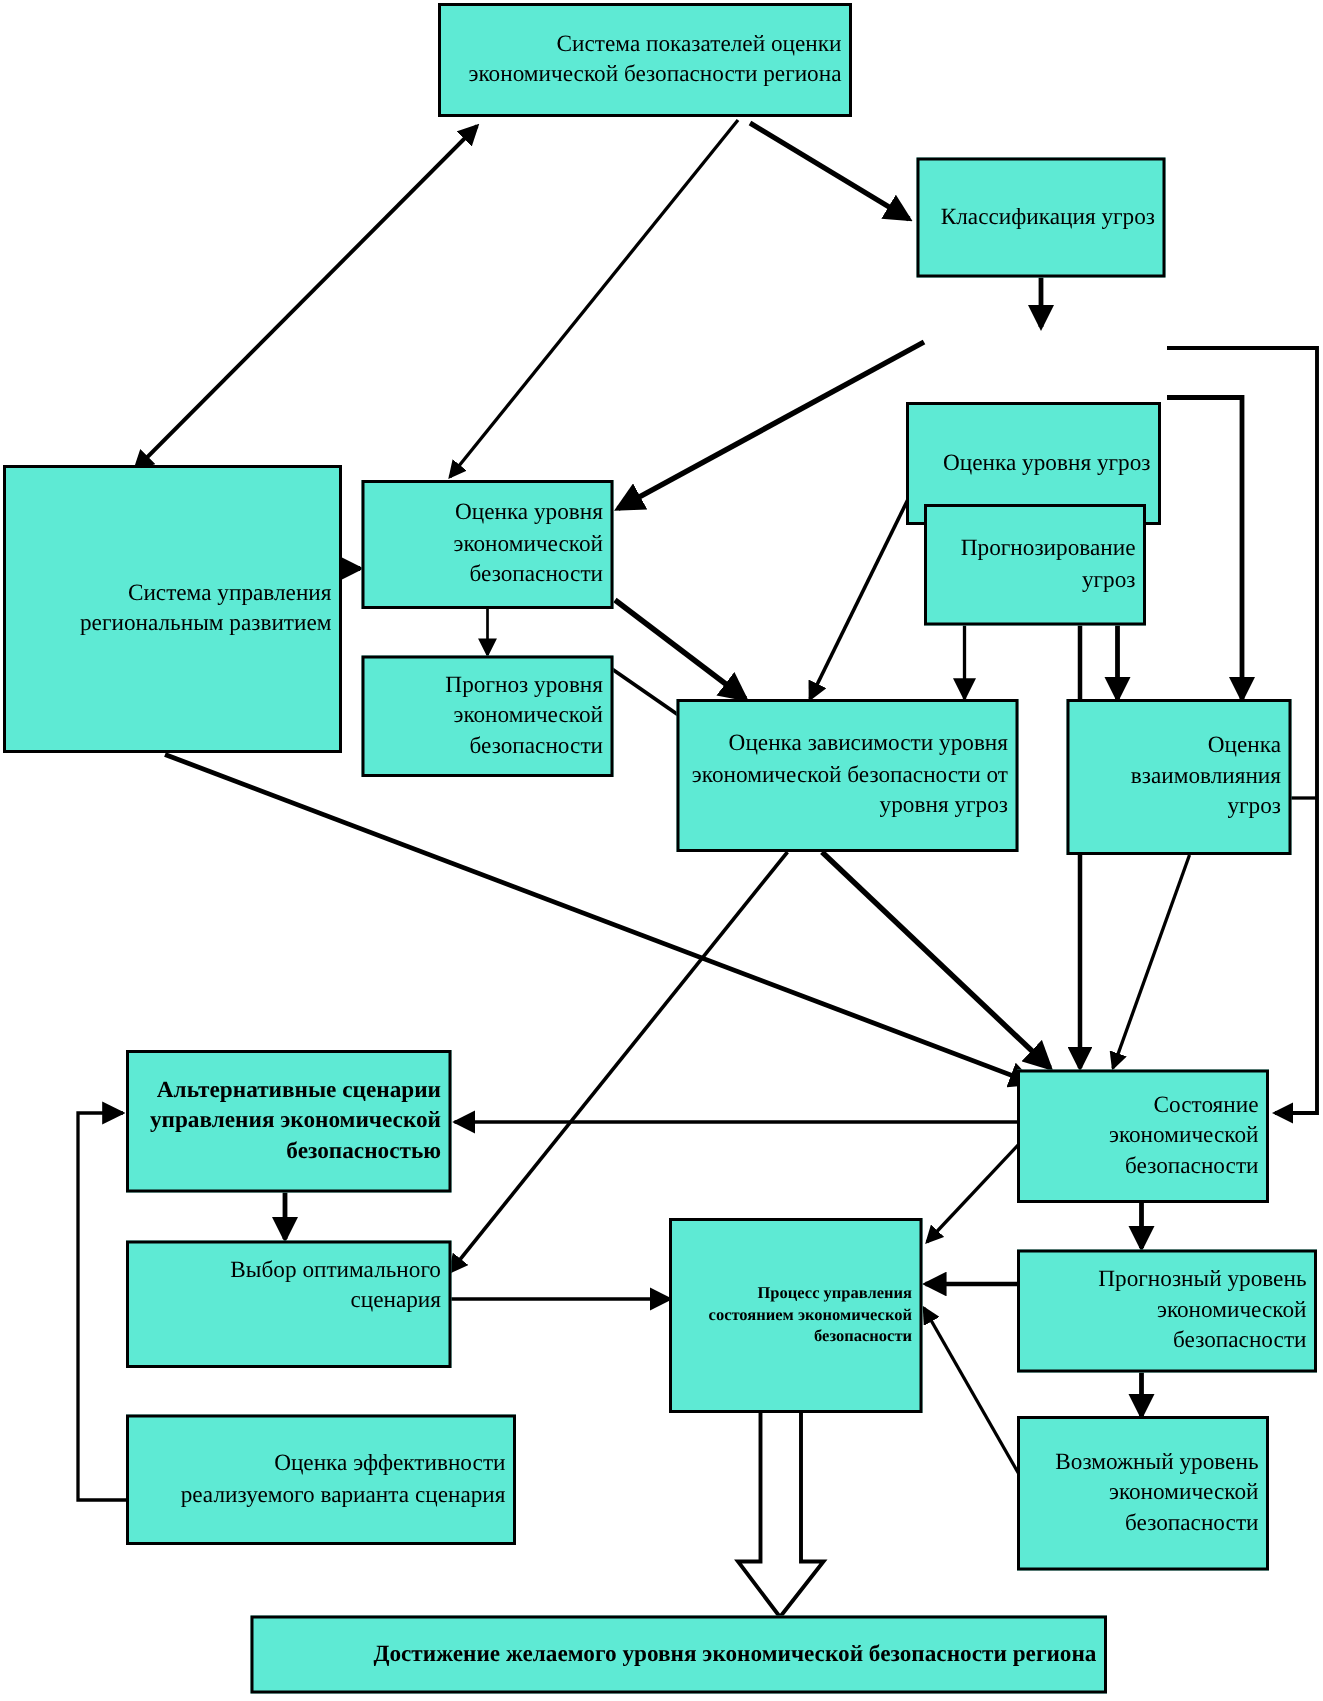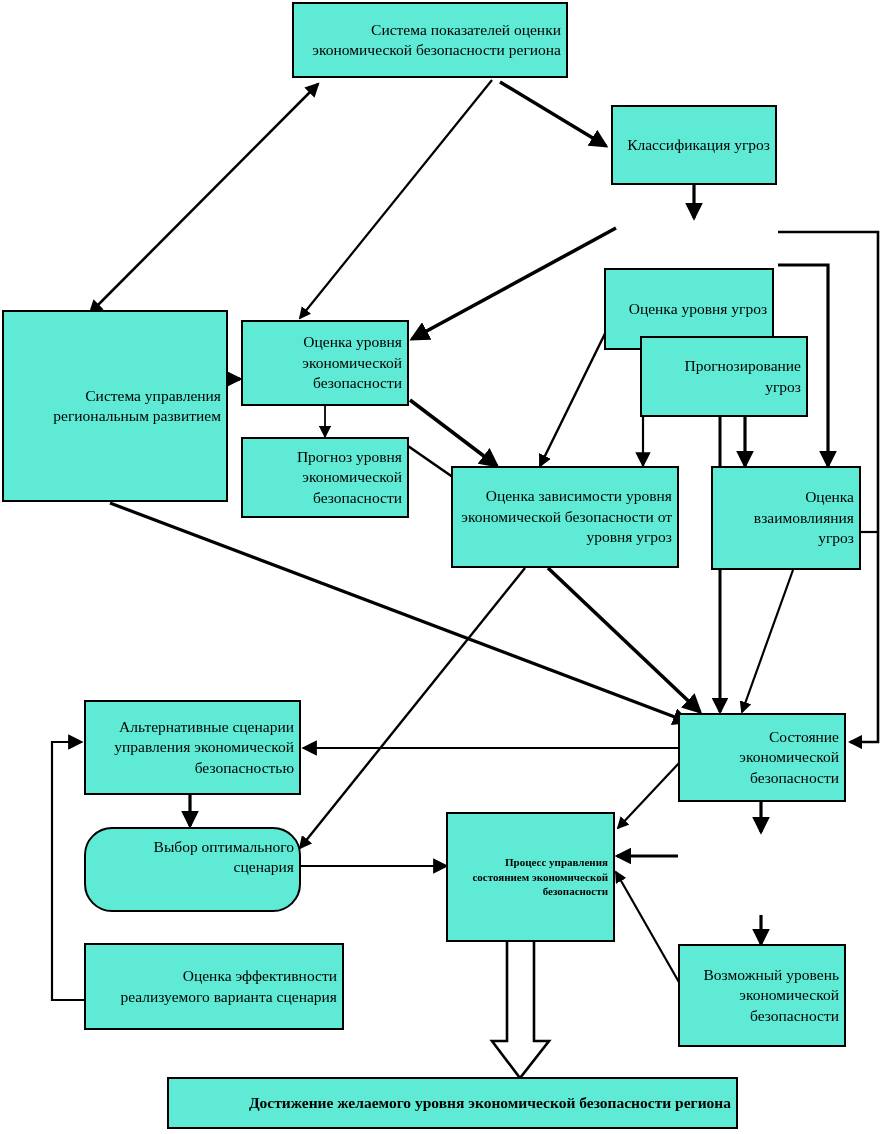--- a/index.html
+++ b/index.html
@@ -36,21 +36,21 @@
     padding: 2px 5px;
     z-index: 5;
   }
   .node .label {
     display: block;
     width: 100%;
   }
   .fs15 { font-size: 15.5px; }
   .fs14 { font-size: 11px; }
   .bold { font-weight: bold; }
-  .node.top-align { align-items: flex-start; padding-top: 8px; border-radius: 28px; }
+  .node.top-align { align-items: flex-start; padding-top: 8px; }
 </style>
 </head>
 <body>
 
 <div id="diagram-root">
 
   <svg class="edges" viewBox="0 0 882 1134" xmlns="http://www.w3.org/2000/svg">
     <defs>
       <marker id="ah-thin" viewBox="0 0 10 10" refX="9" refY="5" markerWidth="7" markerHeight="7" orient="auto-start-reverse">
         <path d="M 0 0 L 10 5 L 0 10 z" fill="#000"></path>
@@ -198,56 +198,59 @@
   </div>
 
   <div class="node fs15" style="left:2px; top:310px; width:226px; height:192px;">
     <span class="label">Система управления региональным развитием</span>
   </div>
 
   <div class="node fs15" style="left:241px; top:320px; width:168px; height:86px;">
     <span class="label">Оценка уровня экономической безопасности</span>
   </div>
 
-  <div class="node fs15" style="left:640px; top:336px; width:168px; height:81px;">
+  <div class="node fs15" style="left:616px; top:336px; width:148px; height:81px;">
     <span class="label">Прогнозирование угроз</span>
   </div>
 
   <div class="node fs15" style="left:451px; top:466px; width:228px; height:102px;">
     <span class="label">Оценка зависимости уровня экономической безопасности от уровня угроз</span>
   </div>
 
   <div class="node fs15" style="left:241px; top:437px; width:168px; height:81px;">
     <span class="label">Прогноз уровня экономической безопасности</span>
   </div>
 
   <div class="node fs15" style="left:711px; top:466px; width:150px; height:104px;">
     <span class="label">Оценка взаимовлияния угроз</span>
   </div>
 
-  <div class="node fs15" style="left:84px; top:700px; width:217px; height:95px;">
+  <div class="node fs15" style="left:84px; top:700px; width:217px; height:95px;font-weight:bold;">
     <span class="label">Альтернативные сценарии управления экономической безопасностью</span>
   </div>
 
   <div class="node fs15 top-align" style="left:84px; top:827px; width:217px; height:85px;">
     <span class="label">Выбор оптимального сценария</span>
   </div>
 
   <div class="node fs15" style="left:84px; top:943px; width:260px; height:87px;">
     <span class="label">Оценка эффективности реализуемого варианта сценария</span>
   </div>
 
   <div class="node fs14 bold" style="left:446px; top:812px; width:169px; height:130px;">
     <span class="label">Процесс управления состоянием экономической безопасности</span>
   </div>
 
   <div class="node fs15" style="left:678px; top:713px; width:168px; height:89px;">
     <span class="label">Состояние экономической безопасности</span>
   </div>
 
+  <div class="node fs15" style="left:678px; top:833px; width:200px; height:82px;">
+    <span class="label">Прогнозный уровень экономической безопасности</span>
+  </div>
 
   <div class="node fs15" style="left:678px; top:944px; width:168px; height:103px;">
     <span class="label">Возможный уровень экономической безопасности</span>
   </div>
 
   <div class="node fs15 bold" style="left:167px; top:1077px; width:571px; height:52px;">
     <span class="label">Достижение желаемого уровня экономической безопасности региона</span>
   </div>
 
 </div>

